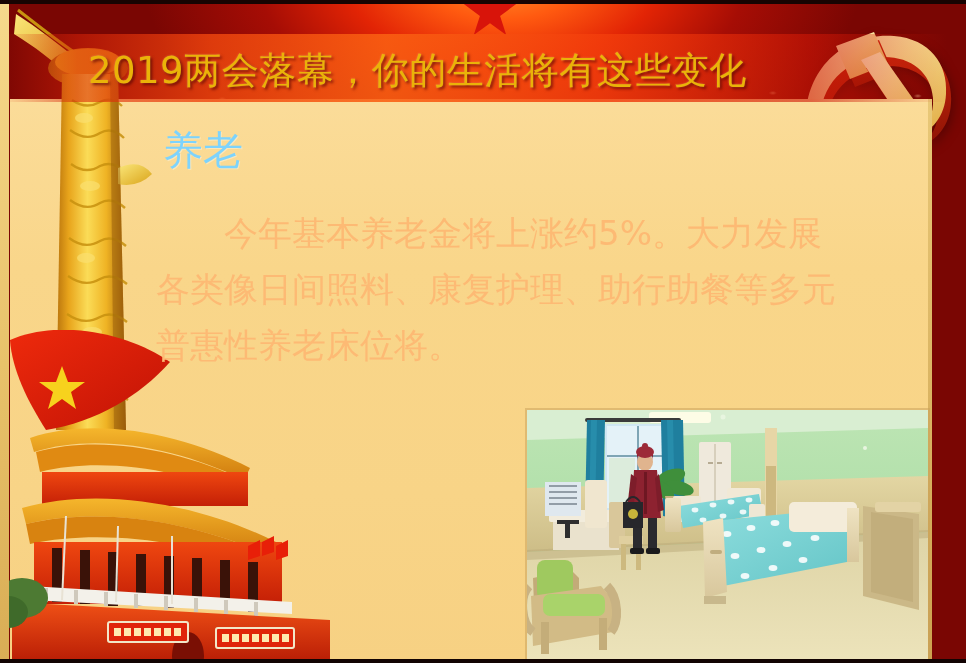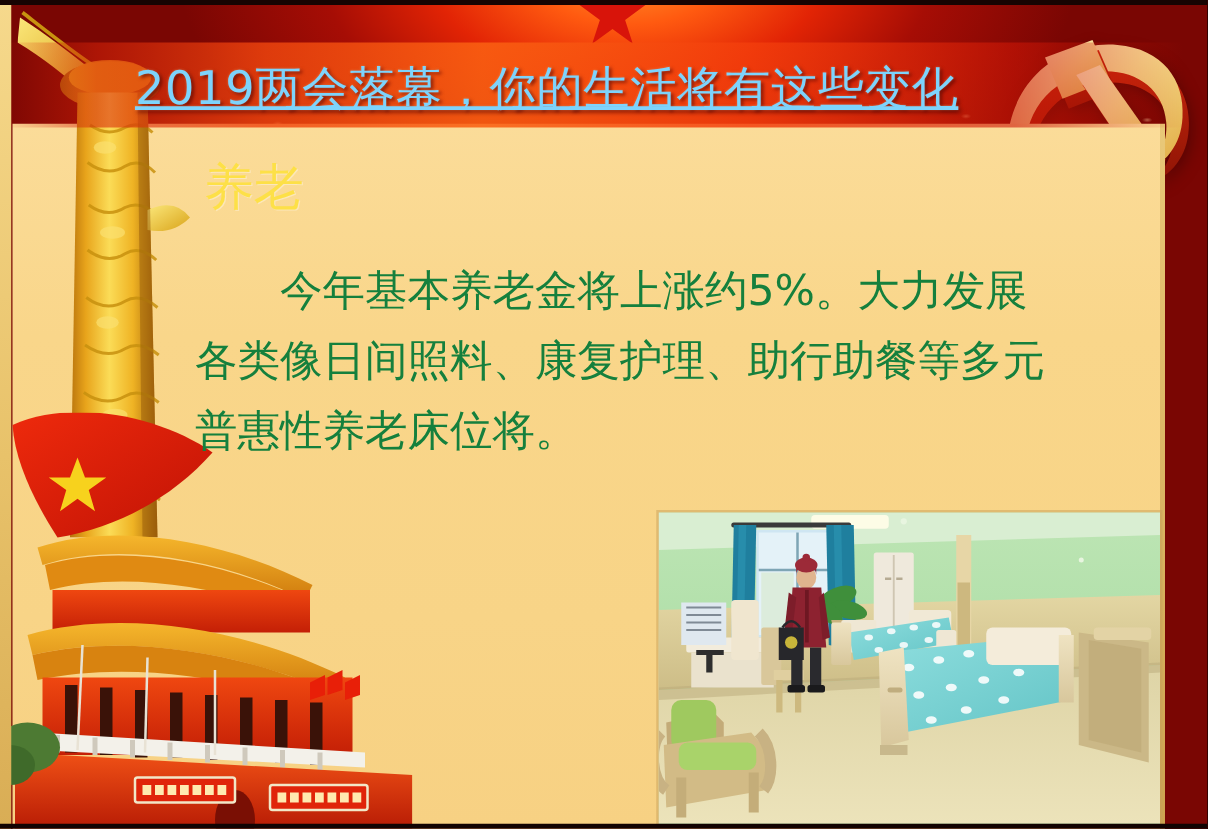--- a/index.html
+++ b/index.html
@@ -61,37 +61,36 @@
 
   
   .titlebar{
     position:absolute; left:0; top:34px; width:966px; height:68px;
     background:linear-gradient(90deg,
       rgba(150,12,5,.0) 0%, rgba(214,34,8,.55) 8%, rgba(240,70,14,.82) 22%,
       rgba(250,96,18,.88) 40%, rgba(243,62,12,.85) 62%, rgba(205,22,6,.6) 84%,
       rgba(150,12,5,.0) 98%);
   }
   .title{
-    position:absolute; left:108px; top:46px; width:700px; height:50px;
-    font-size:37px; line-height:50px; color:#7dd3fc; letter-spacing:.5px;
+    position:absolute; left:88px; top:46px; width:700px; height:50px;
+    font-size:37px; line-height:50px; color:#eab308; letter-spacing:.5px;
     font-family:"DejaVu Sans","Liberation Sans",sans-serif;
     text-shadow:2px 2px 3px rgba(90,4,0,.75), 0 0 2px rgba(255,200,150,.5);
     white-space:nowrap;
-    text-decoration:underline;
   }
 
   
   .heading{
     position:absolute; left:163px; top:124px;
-    font-size:40px; line-height:52px; color:#fde047; font-weight:400;
+    font-size:40px; line-height:52px; color:#7dd3fc; font-weight:400;
     text-shadow:1px 1px 0 rgba(255,255,255,.35);
   }
   .body{
     position:absolute; left:156px; top:205px; width:760px;
-    font-size:34px; line-height:56px; color:#15803d;
+    font-size:34px; line-height:56px; color:#fdba74;
     letter-spacing:0px;
   }
   .body .ln{ display:block; white-space:nowrap; }
 
   
   .photo{
     position:absolute; left:527px; top:410px; width:401px; height:249px;
     overflow:hidden; box-shadow:0 0 0 2px rgba(200,160,90,.5);
     background:#cfe6c2;
   }

